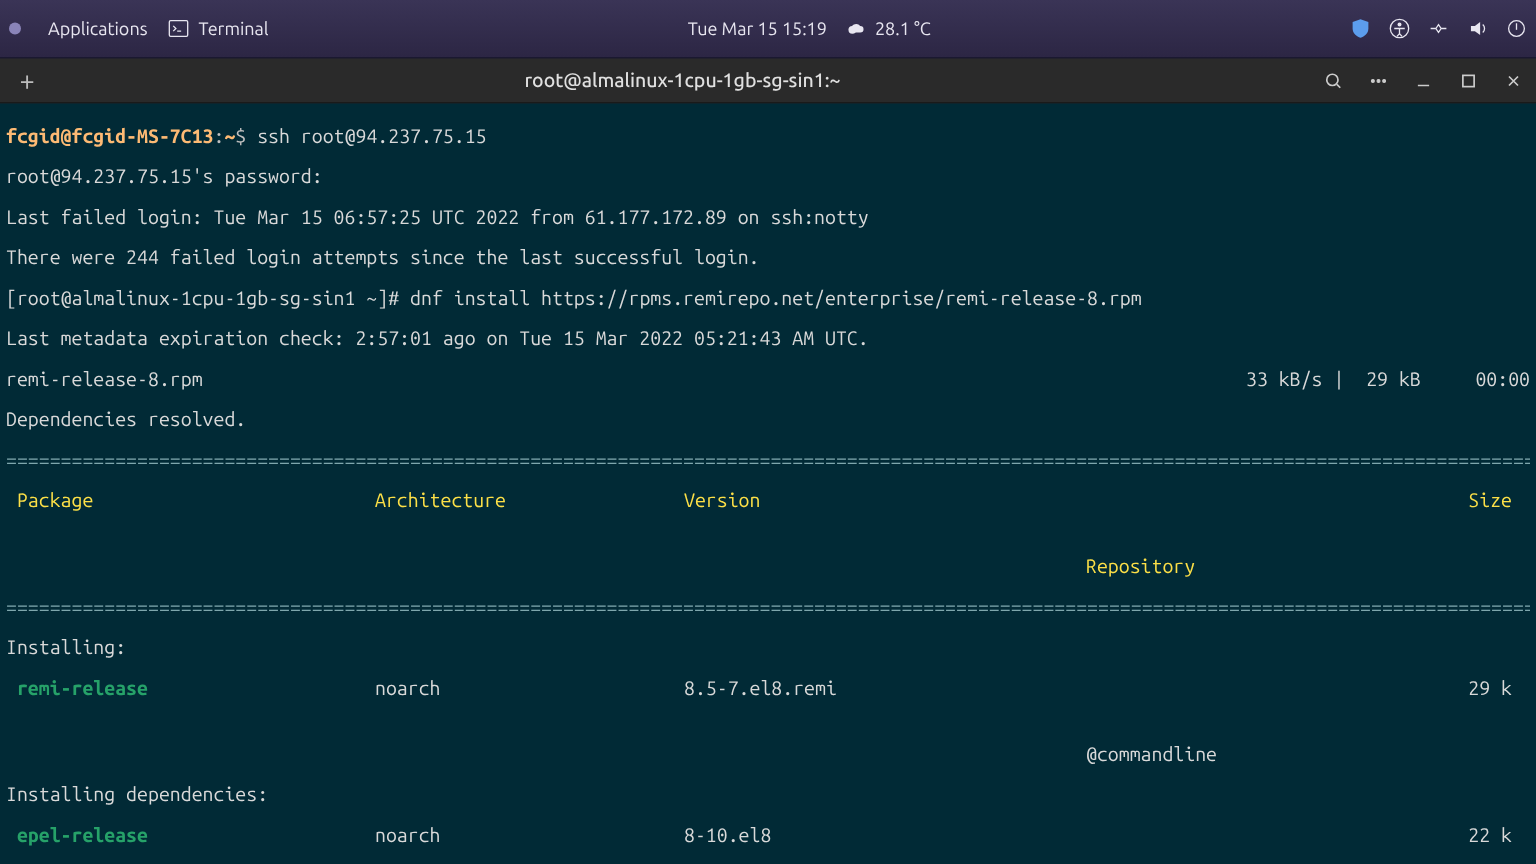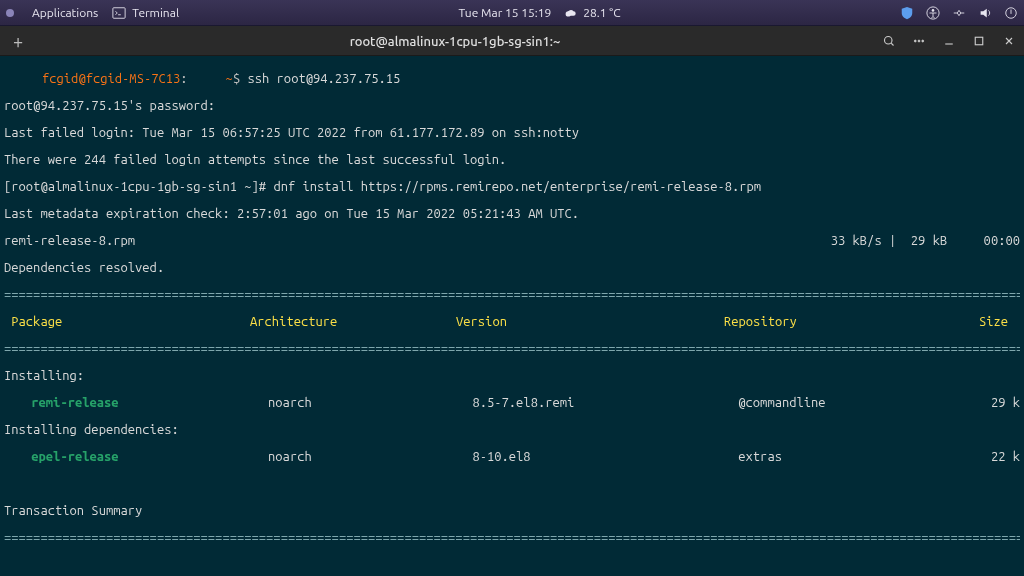--- a/index.html
+++ b/index.html
@@ -6,21 +6,21 @@
   body {
     width: 1024px; height: 576px;
     font-family: "Ubuntu", "DejaVu Sans", sans-serif;
     background: #1a1a2e;
     overflow: hidden;
     font-size: 13px;
     color: #cfd8dc;
   }
   
   .taskbar {
-    height: 26px;
+    height: 39px;
     background: linear-gradient(#3a3456, #2c2644);
     display: flex;
     align-items: center;
     padding: 0 6px;
     color: #e8e6f0;
     font-size: 12px;
     border-bottom: 1px solid #1a1830;
   }
   .tb-left { display: flex; align-items: center; gap: 14px; }
   .tb-dot {
@@ -63,37 +63,37 @@
     height: calc(576px - 26px - 30px);
     padding: 2px 4px;
     font-family: "Ubuntu Mono", "DejaVu Sans Mono", monospace;
     font-size: 13px;
     line-height: 1.04;
     color: #d9d9d9;
     white-space: pre;
     overflow: hidden;
   }
   .line { white-space: pre; }
-  .prompt-green { color: #f97316; font-weight: normal; margin-left: 38px; }
+  .prompt-green { color: #fdba74; font-weight: bold; }
   .prompt-gray  { color: #bfbfbf; }
-  .pkg          { color: #26a269; font-weight: bold; margin-left: 20px; }
+  .pkg          { color: #26a269; font-weight: bold; }
   .cyan         { color: #fde047; }
   .dim          { color: #d9d9d9; }
 
   .hr-eq, .hr-dash {
     color: #7fa7ad;
     overflow: hidden;
   }
   .col-row {
     display: flex;
   }
   .c-pkg   { width: 246px; }
   .c-arch  { width: 206px; }
   .c-ver   { width: 268px; }
-  .c-repo  { width: 204px; }
+  .c-repo  { width: 204px; margin-top: 44px; }
   .c-size  { width: 80px; text-align: right; }
 
   .rrow { display: flex; gap: 48px; }
   .rrow .l { flex: 1; }
   .rrow .r { text-align: right; white-space: pre; }
 </style>
 </head>
 <body>
 
 <div class="taskbar">

